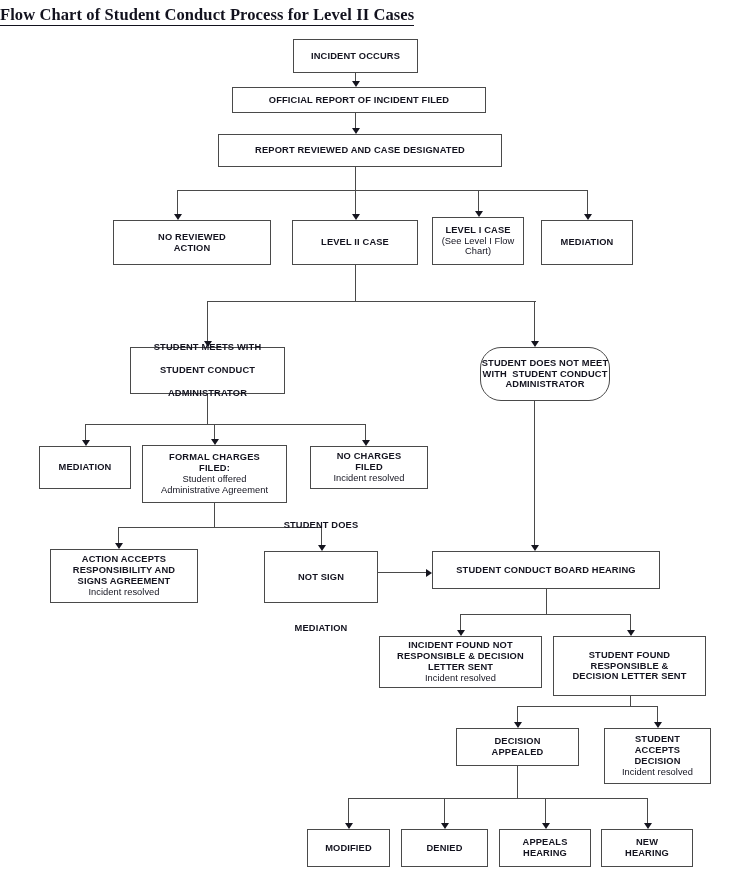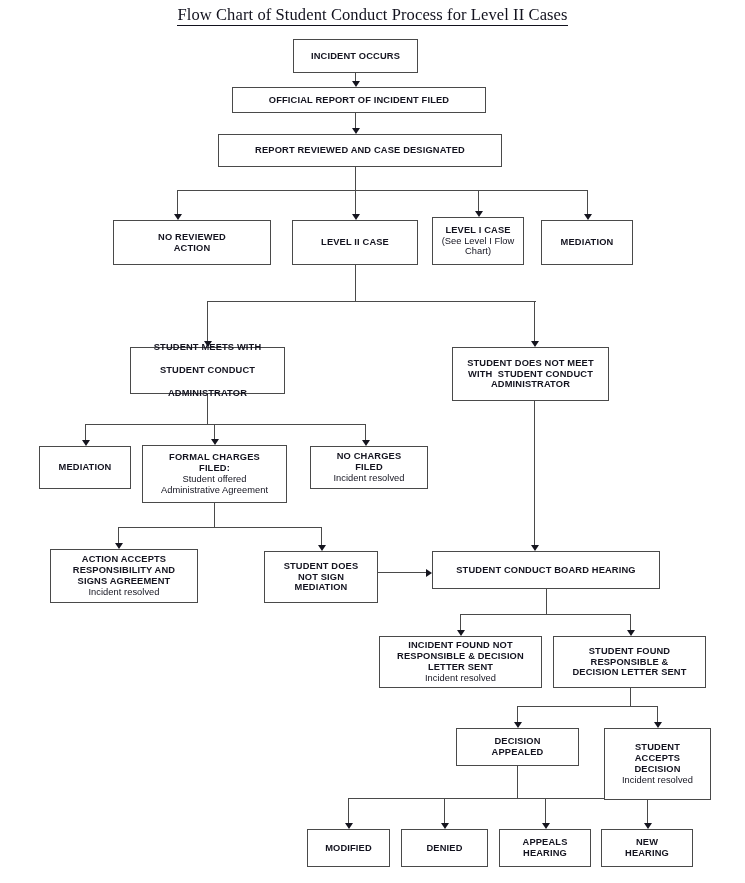--- a/index.html
+++ b/index.html
@@ -16,23 +16,22 @@
     width: 745px;
     height: 883px;
     background: #ffffff;
     overflow: hidden;
   }
   #chart-title {
     position: absolute;
     left: 0;
     top: 5px;
     width: 745px;
-    text-align: center;
     font-family: "Liberation Serif", serif;
-    font-weight: normal;
+    font-weight: bold;
     font-size: 16.5px;
     letter-spacing: 0.1px;
     color: #12121e;
   }
   #chart-title span {
     border-bottom: 1.4px solid #12121e;
     padding-bottom: 1px;
   }
   .node {
     position: absolute;
@@ -189,21 +188,21 @@
         <div class="sl">Chart)</div>
       </div>
       <div class="node" style="left: 541px; top: 220px; width: 92px; height: 45px;">
         <div class="hl">MEDIATION</div>
       </div>
       <div class="node" style="left: 130px; top: 347px; width: 155px; height: 47px; gap: 12px;">
         <div class="hl">STUDENT MEETS WITH</div>
         <div class="hl">STUDENT CONDUCT</div>
         <div class="hl">ADMINISTRATOR</div>
       </div>
-      <div class="node" style="left: 452px; top: 347px; width: 157px; height: 54px;">
+      <div class="node" style="left: 480px; top: 347px; width: 130px; height: 54px; border-radius: 21px;">
         <div class="hl">STUDENT DOES NOT MEET</div>
         <div class="hl">WITH  STUDENT CONDUCT</div>
         <div class="hl">ADMINISTRATOR</div>
       </div>
       <div class="node" style="left: 39px; top: 446px; width: 92px; height: 43px;">
         <div class="hl">MEDIATION</div>
       </div>
       <div class="node" style="left: 142px; top: 445px; width: 145px; height: 58px;">
         <div class="hl">FORMAL CHARGES</div>
         <div class="hl">FILED:</div>
@@ -214,44 +213,44 @@
         <div class="hl">NO CHARGES</div>
         <div class="hl">FILED</div>
         <div class="sl">Incident resolved</div>
       </div>
       <div class="node" style="left: 50px; top: 549px; width: 148px; height: 54px;">
         <div class="hl">ACTION ACCEPTS</div>
         <div class="hl">RESPONSIBILITY AND</div>
         <div class="hl">SIGNS AGREEMENT</div>
         <div class="sl">Incident resolved</div>
       </div>
-      <div class="node" style="left: 264px; top: 551px; width: 114px; height: 52px;">
+      <div class="node" style="left: 264px; top: 551px; width: 114px; height: 52px; gap: 41px;">
         <div class="hl">STUDENT DOES</div>
         <div class="hl">NOT SIGN</div>
         <div class="hl">MEDIATION</div>
       </div>
       <div class="node" style="left: 432px; top: 551px; width: 228px; height: 38px;">
         <div class="hl">STUDENT CONDUCT BOARD HEARING</div>
       </div>
       <div class="node" style="left: 379px; top: 636px; width: 163px; height: 52px;">
         <div class="hl">INCIDENT FOUND NOT</div>
         <div class="hl">RESPONSIBLE &amp; DECISION</div>
         <div class="hl">LETTER SENT</div>
         <div class="sl">Incident resolved</div>
       </div>
-      <div class="node" style="left: 553px; top: 636px; width: 153px; height: 52px;">
+      <div class="node" style="left: 553px; top: 636px; width: 153px; height: 60px;">
         <div class="hl">STUDENT FOUND</div>
         <div class="hl">RESPONSIBLE &amp;</div>
         <div class="hl">DECISION LETTER SENT</div>
       </div>
       <div class="node" style="left: 456px; top: 728px; width: 123px; height: 38px;">
         <div class="hl">DECISION</div>
         <div class="hl">APPEALED</div>
       </div>
-      <div class="node" style="left: 604px; top: 728px; width: 107px; height: 72px;">
+      <div class="node" style="left: 604px; top: 728px; width: 107px; height: 56px;">
         <div class="hl">STUDENT</div>
         <div class="hl">ACCEPTS</div>
         <div class="hl">DECISION</div>
         <div class="sl">Incident resolved</div>
       </div>
       <div class="node" style="left: 307px; top: 829px; width: 83px; height: 38px;">
         <div class="hl">MODIFIED</div>
       </div>
       <div class="node" style="left: 401px; top: 829px; width: 87px; height: 38px;">
         <div class="hl">DENIED</div>

